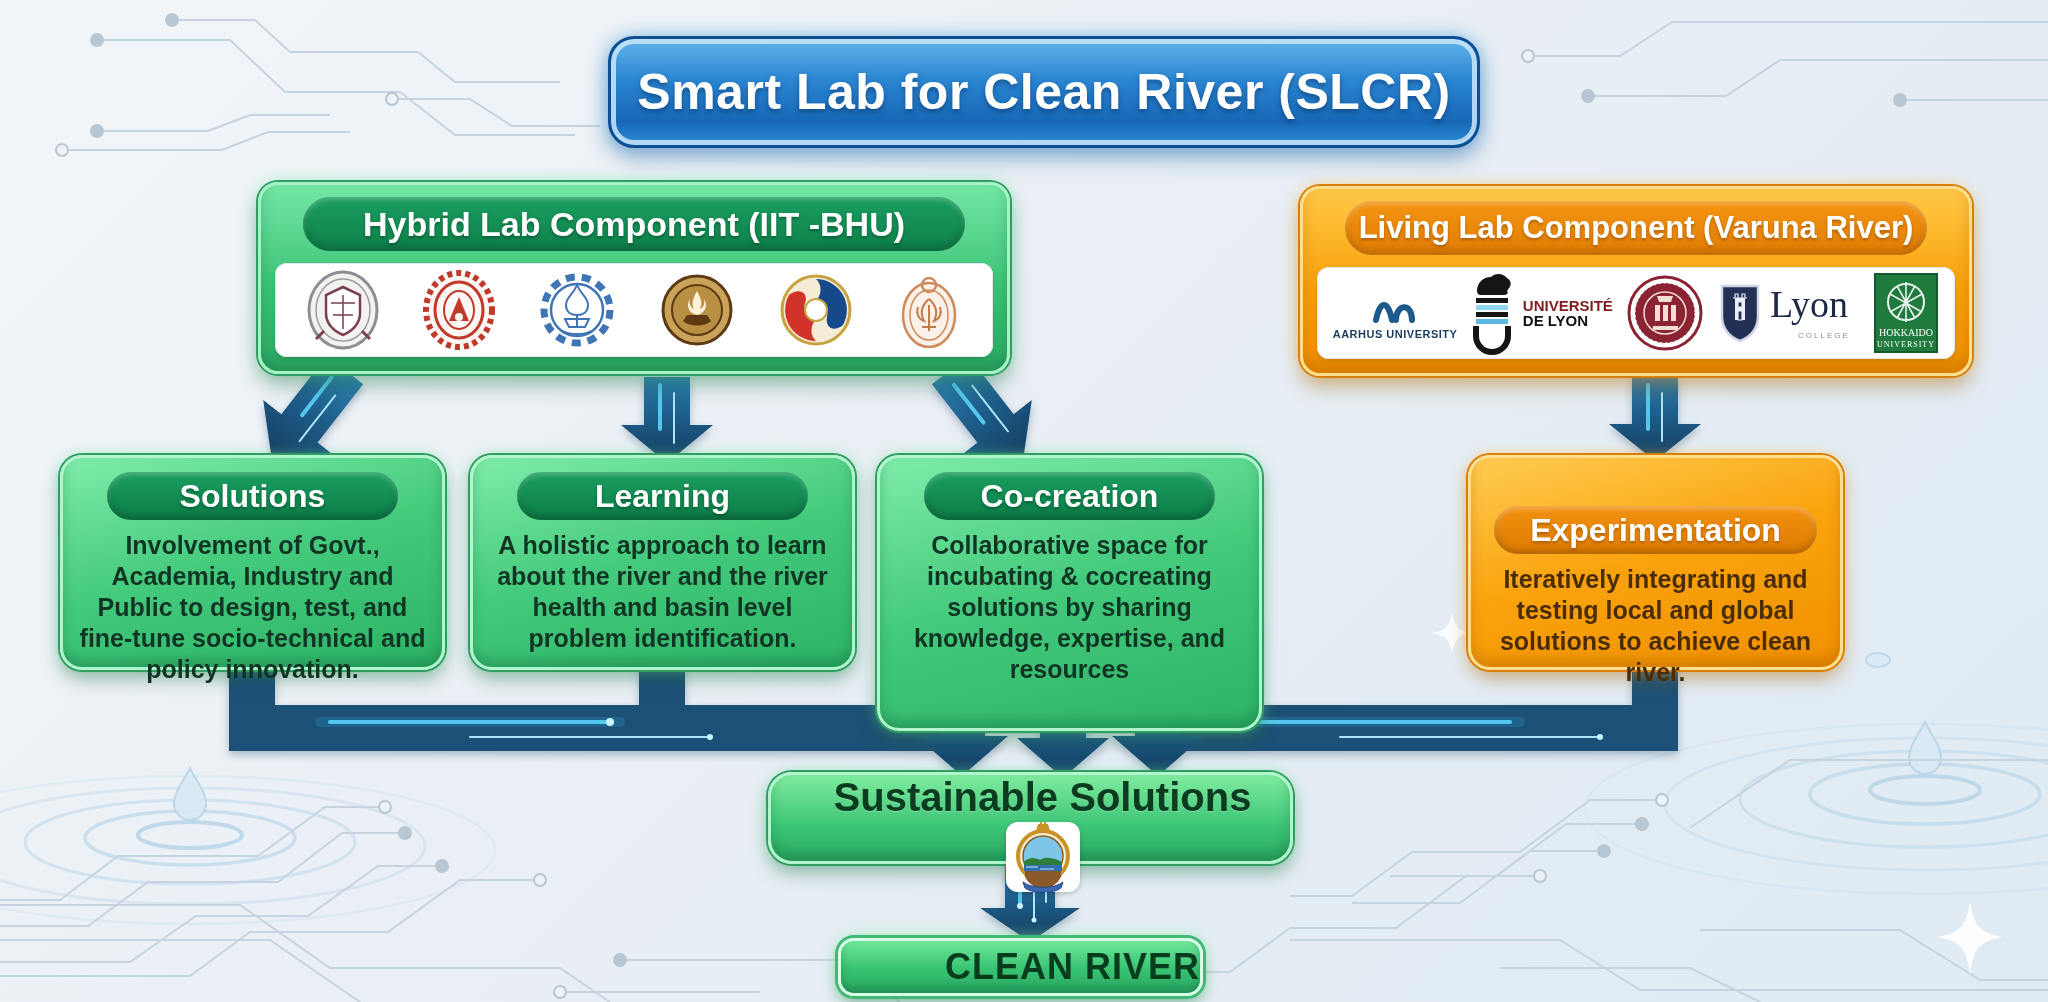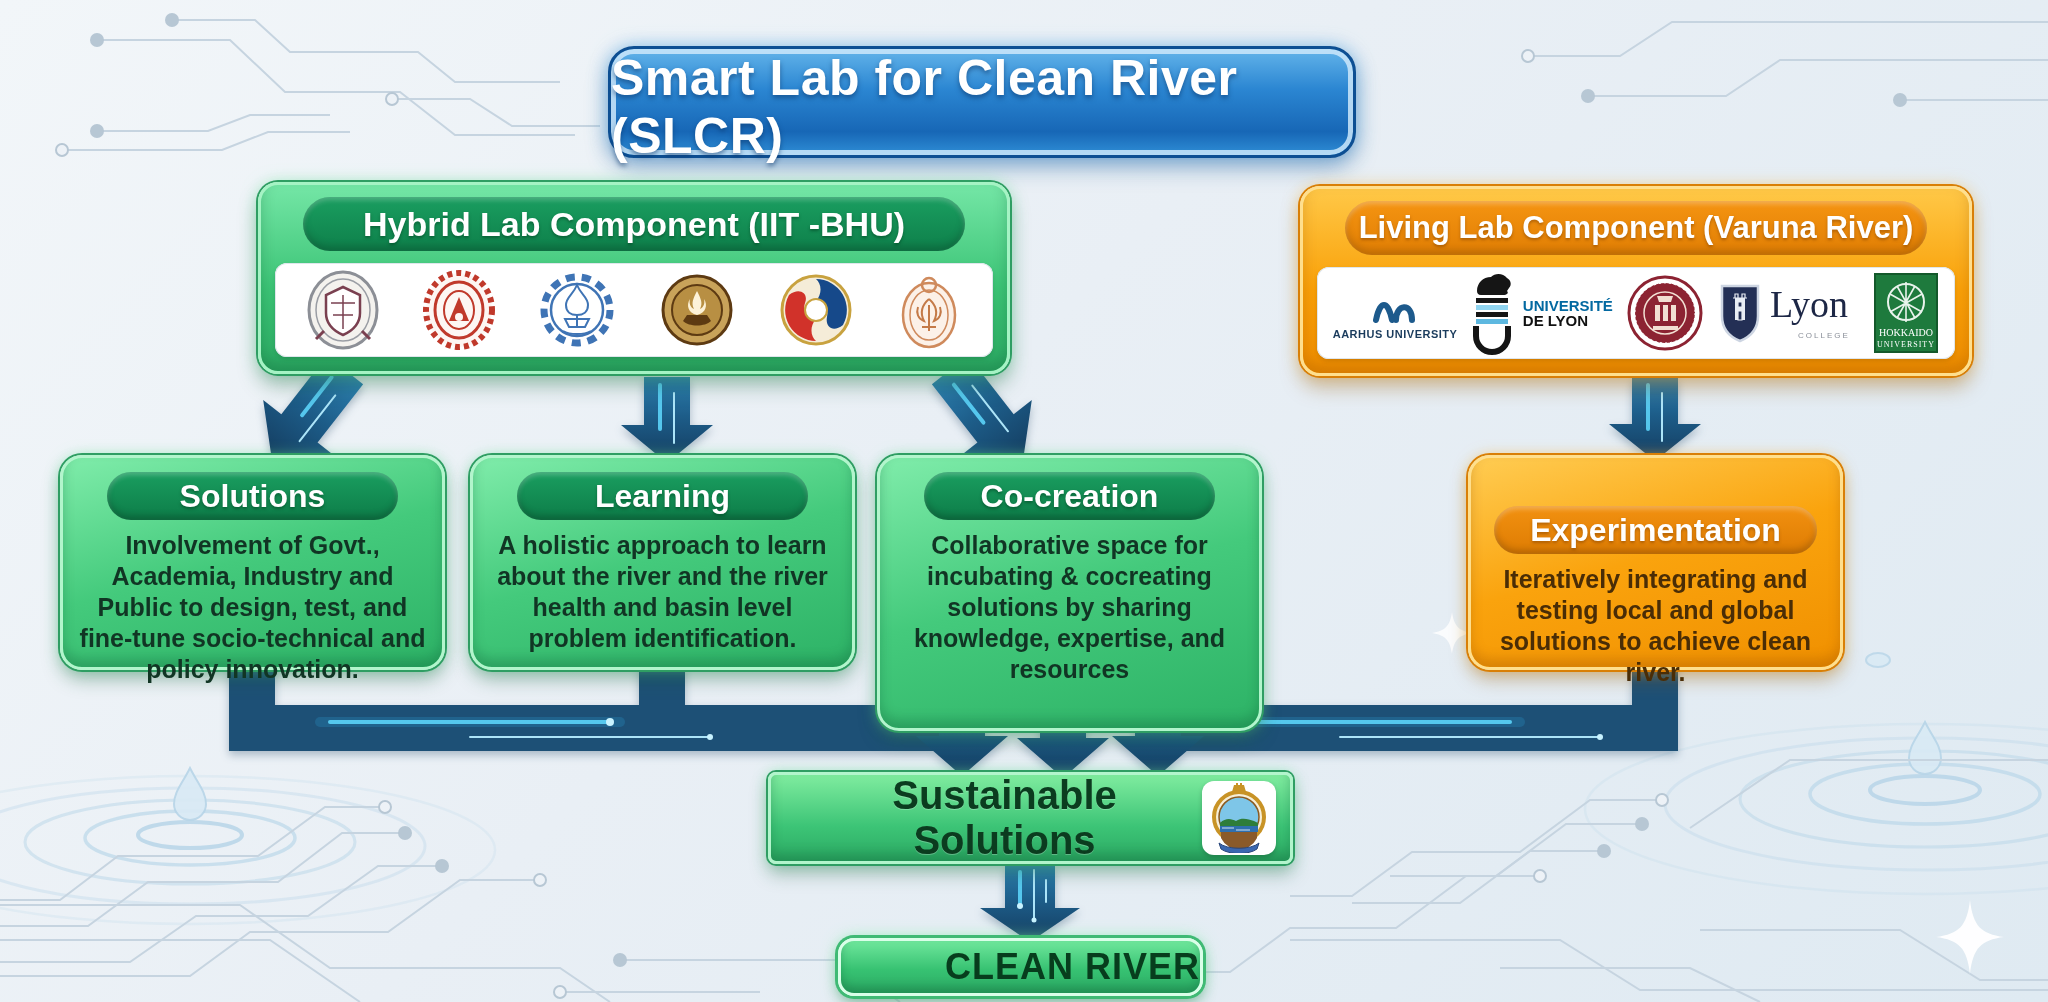--- a/index.html
+++ b/index.html
@@ -9,25 +9,25 @@
     font-family:"Liberation Sans", sans-serif;
   }
   .stage svg{display:block;}
   .bg-layer{position:absolute;inset:0;z-index:0;}
   .arrow-layer{position:absolute;inset:0;z-index:1;pointer-events:none;
     filter:drop-shadow(0 4px 4px rgba(15,55,90,.30));}
   .node{position:absolute;z-index:2;box-sizing:border-box;}
 
   
   .title-banner{
-    left:608px;top:46px;width:748px;height:112px;border-radius:26px;
+    left:608px;top:36px;width:872px;height:112px;border-radius:26px;
     background:linear-gradient(180deg,#63b4ea 0%,#2b86d2 38%,#1767b6 78%,#2f8ed6 100%);
     border:3px solid #0d4f93;
     box-shadow:0 0 0 5px rgba(205,232,250,.85) inset, 0 10px 22px rgba(30,90,150,.40), 0 0 18px rgba(120,190,240,.7);
-    display:flex;justify-content:center;
+    display:flex;align-items:center;justify-content:center;
   }
   .title-banner span{
     color:#fff;font-size:50px;font-weight:bold;letter-spacing:.5px;
     text-shadow:0 3px 5px rgba(10,50,100,.55);
   }
 
   
   .comp{border-radius:20px;}
   .comp.green{
     background:linear-gradient(180deg,#74e6a6 0%,#3cc476 55%,#2caa63 100%);
@@ -51,21 +51,21 @@
     text-shadow:0 2px 3px rgba(120,60,0,.5);
     box-shadow:inset 0 -4px 8px rgba(0,0,0,.18), inset 0 3px 5px rgba(255,255,255,.3);}
   .logo-strip{
     position:absolute;left:14px;right:14px;top:78px;bottom:14px;border-radius:12px;
     background:#fff;box-shadow:inset 0 0 0 1px #dfe6ec, 0 2px 4px rgba(0,0,0,.12);
     display:flex;align-items:center;justify-content:space-around;padding:4px 10px;
   }
   .logo{display:flex;flex-direction:column;align-items:center;justify-content:center;gap:2px;}
   .logo-label{font-size:11px;font-weight:bold;color:#1a3b5c;letter-spacing:.5px;white-space:nowrap;}
   .udl-text{display:flex;flex-direction:column;line-height:1.02;font-weight:bold;font-size:15px;}
-  .udl-text .l1{color:#0369a1;}
+  .udl-text .l1{color:#7f1d1d;}
   .udl-text .l2{color:#111;}
 
   
   .pillar{border-radius:22px;padding-top:0;}
   .pillar.green{
     background:linear-gradient(165deg,#7fecaa 0%,#44ca7c 48%,#2db266 100%);
     border:3px solid #b2f5cc;
     box-shadow:0 0 0 2px #2f9e63, 0 10px 18px rgba(25,95,60,.35), 0 0 14px rgba(120,240,170,.55), inset 0 -8px 12px rgba(8,80,45,.28);
   }
   .pillar.orange{
@@ -84,25 +84,25 @@
     text-shadow:0 2px 3px rgba(120,60,0,.5);
     box-shadow:inset 0 -4px 7px rgba(0,0,0,.2), inset 0 3px 5px rgba(255,255,255,.3);margin-top:48px;}
   .pillar .p-text{
     margin:10px 16px 0;text-align:center;font-size:25px;font-weight:bold;line-height:1.24;
   }
   .pillar.green .p-text{color:#113524;}
   .pillar.orange .p-text{color:#4a2d06;}
 
   
   .sustain{
-    left:768px;top:772px;width:525px;height:92px;border-radius:8px;
+    left:768px;top:772px;width:525px;height:92px;border-radius:24px;
     background:linear-gradient(180deg,#7fec9f 0%,#3cc476 60%,#2caa63 100%);
     border:3px solid #b2f5cc;
     box-shadow:0 0 0 2px #2f9e63, 0 10px 18px rgba(25,95,60,.35), 0 0 14px rgba(120,240,170,.6), inset 0 -7px 12px rgba(8,80,45,.28);
-    display:flex;align-items:center;justify-content:flex-start;padding:0 14px 0 38px;gap:2px;
+    display:flex;align-items:center;justify-content:flex-start;padding:0 14px 0 38px;gap:2px;flex-direction:column;
   }
   .sustain .s-label{flex:1;text-align:center;font-size:40px;font-weight:bold;color:#0b3c1f;
     text-shadow:0 1px 0 rgba(255,255,255,.25);}
   .emblem-card{width:74px;height:74px;border-radius:12px;background:#fff;
     box-shadow:0 2px 5px rgba(0,0,0,.2);display:flex;align-items:center;justify-content:center;}
   .final{
     left:838px;top:938px;width:365px;height:58px;border-radius:16px;
     background:linear-gradient(180deg,#6fe79c 0%,#37c272 55%,#2cab64 100%);
     border:3px solid #d9ffe8;
     box-shadow:0 0 0 3px #3fba74, 0 8px 14px rgba(25,95,60,.35), 0 0 16px rgba(130,245,175,.8), inset 0 -6px 10px rgba(8,80,45,.3);

